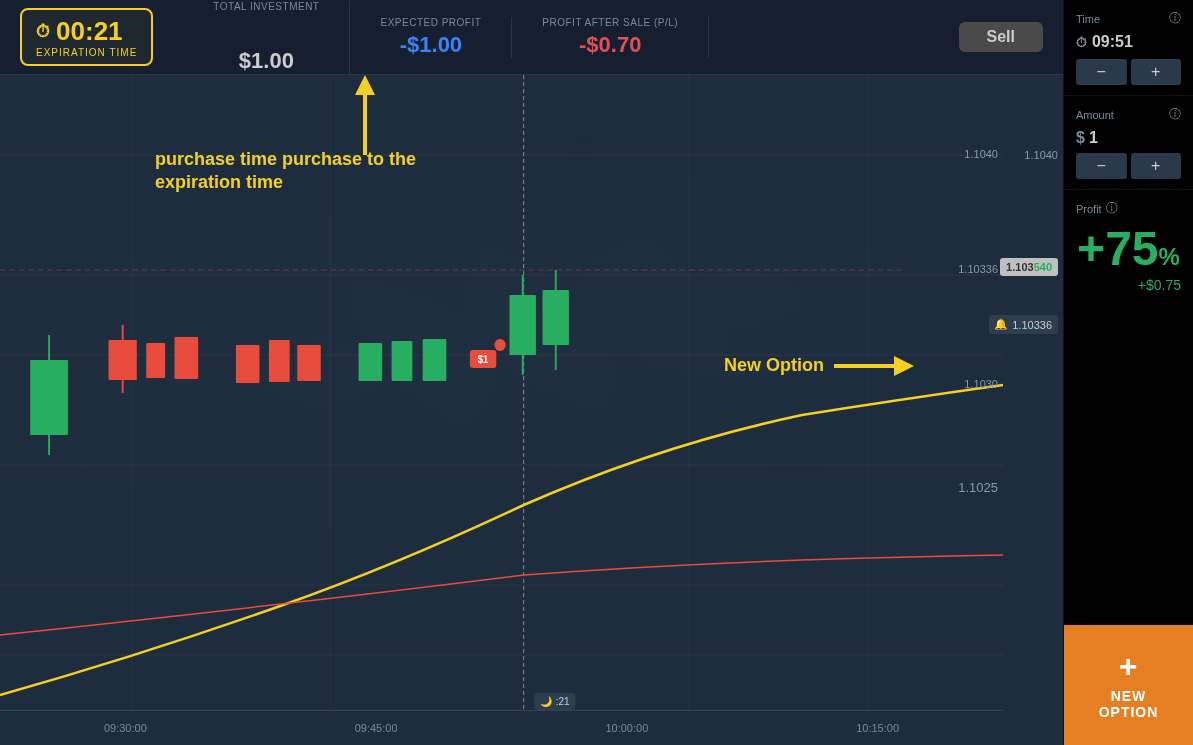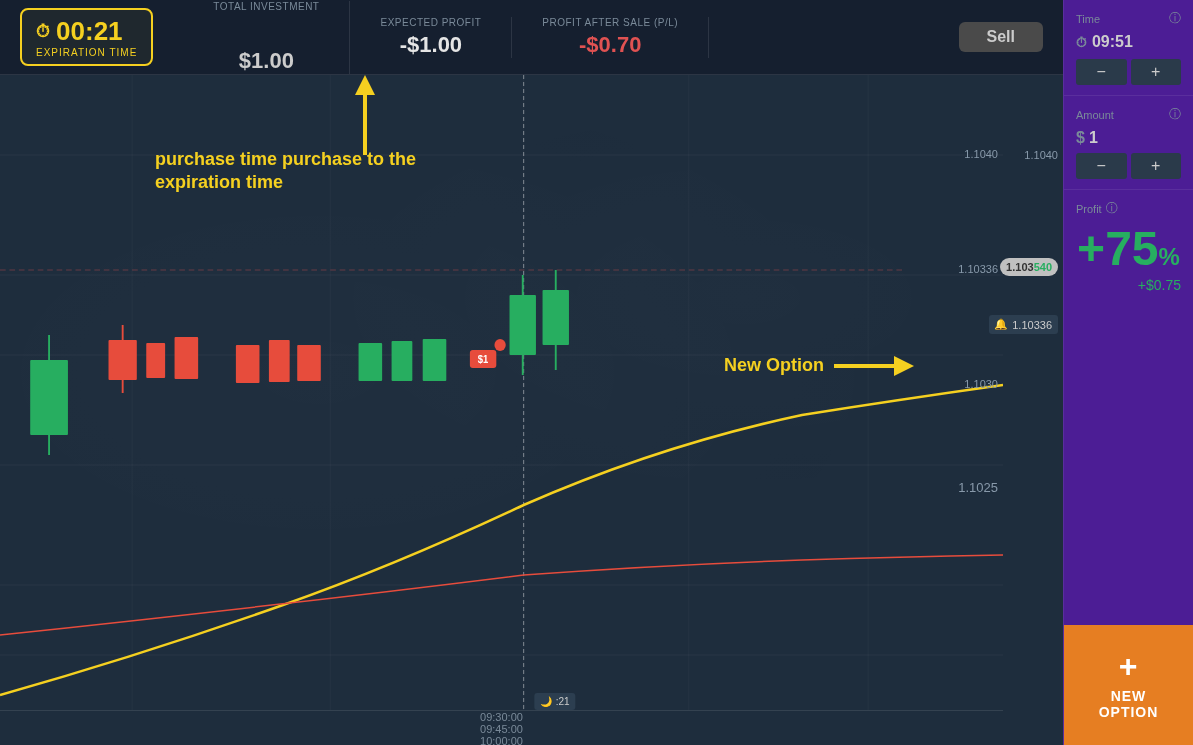--- a/index.html
+++ b/index.html
@@ -83,21 +83,21 @@
       font-size: 10px;
       letter-spacing: 0.5px;
       text-transform: uppercase;
       margin-bottom: 4px;
     }
     .stat-value {
       font-size: 22px;
       font-weight: bold;
       color: #ccc;
     }
-    .stat-value.negative { color: #e5e5e5; }
+    .stat-value.negative { color: #3b82f6; }
     .stat-value.negative2 { color: #e05252; }
 
     .sell-btn {
       margin-left: auto;
       margin-right: 20px;
       background: #4a4a4a;
       color: #ccc;
       border: none;
       border-radius: 6px;
       padding: 6px 28px;
@@ -119,21 +119,20 @@
     .time-bar {
       position: absolute;
       bottom: 0;
       left: 0;
       right: 60px;
       height: 35px;
       display: flex;
       align-items: center;
       justify-content: space-around;
       border-top: 1px solid rgba(255,255,255,0.1);
-      flex-direction: column;
     }
     .time-tick {
       color: #7a8a99;
       font-size: 11px;
     }
 
     
     .bottom-marker {
       position: absolute;
       bottom: 35px;
@@ -204,21 +203,21 @@
       width: 0;
       height: 0;
       border-top: 10px solid transparent;
       border-bottom: 10px solid transparent;
       border-left: 20px solid #f5d020;
     }
 
     
     .sidebar {
       width: 130px;
-      background: #4c1d95;
+      background: #000000;
       display: flex;
       flex-direction: column;
       border-left: 1px solid rgba(255,255,255,0.08);
     }
 
     .sidebar-section {
       padding: 10px 12px;
       border-bottom: 1px solid rgba(255,255,255,0.08);
     }
     .sidebar-label {
@@ -425,21 +424,21 @@
 
   <div class="price-label" style="top: calc(75px + 80px * (635/635));">
     <span>1.1040</span>
   </div>
 
   <div style="position:absolute; right:65px; top:148px; color:#8899aa; font-size:11px;">1.1040</div>
   <div style="position:absolute; right:65px; top:263px; color:#8899aa; font-size:11px;">1.10336</div>
   <div style="position:absolute; right:65px; top:378px; color:#8899aa; font-size:11px;">1.1030</div>
   <div style="position:absolute; right:65px; top:480px; color:#8899aa; font-size:13px;">1.1025</div>
 
-  <div style="position:absolute; right:5px; top:258px; background:#c0c0c0; color:#333; font-size:11px; font-weight:bold; padding:3px 6px; border-radius:9px; white-space:nowrap;">
+  <div style="position:absolute; right:5px; top:258px; background:#c0c0c0; color:#333; font-size:11px; font-weight:bold; padding:3px 6px; border-radius:3px; white-space:nowrap;">
     <span>1.103</span><span style="color:#27ae60;">540</span>
   </div>
 
   <div style="position:absolute; right:5px; top:315px; background:#2c3e50; color:#ccc; font-size:11px; padding:3px 6px; border-radius:3px; display:flex; align-items:center; gap:4px;">
     <span>🔔</span>
     <span>1.10336</span>
   </div>
 
   <div class="time-bar">
     <span class="time-tick">09:30:00</span>

